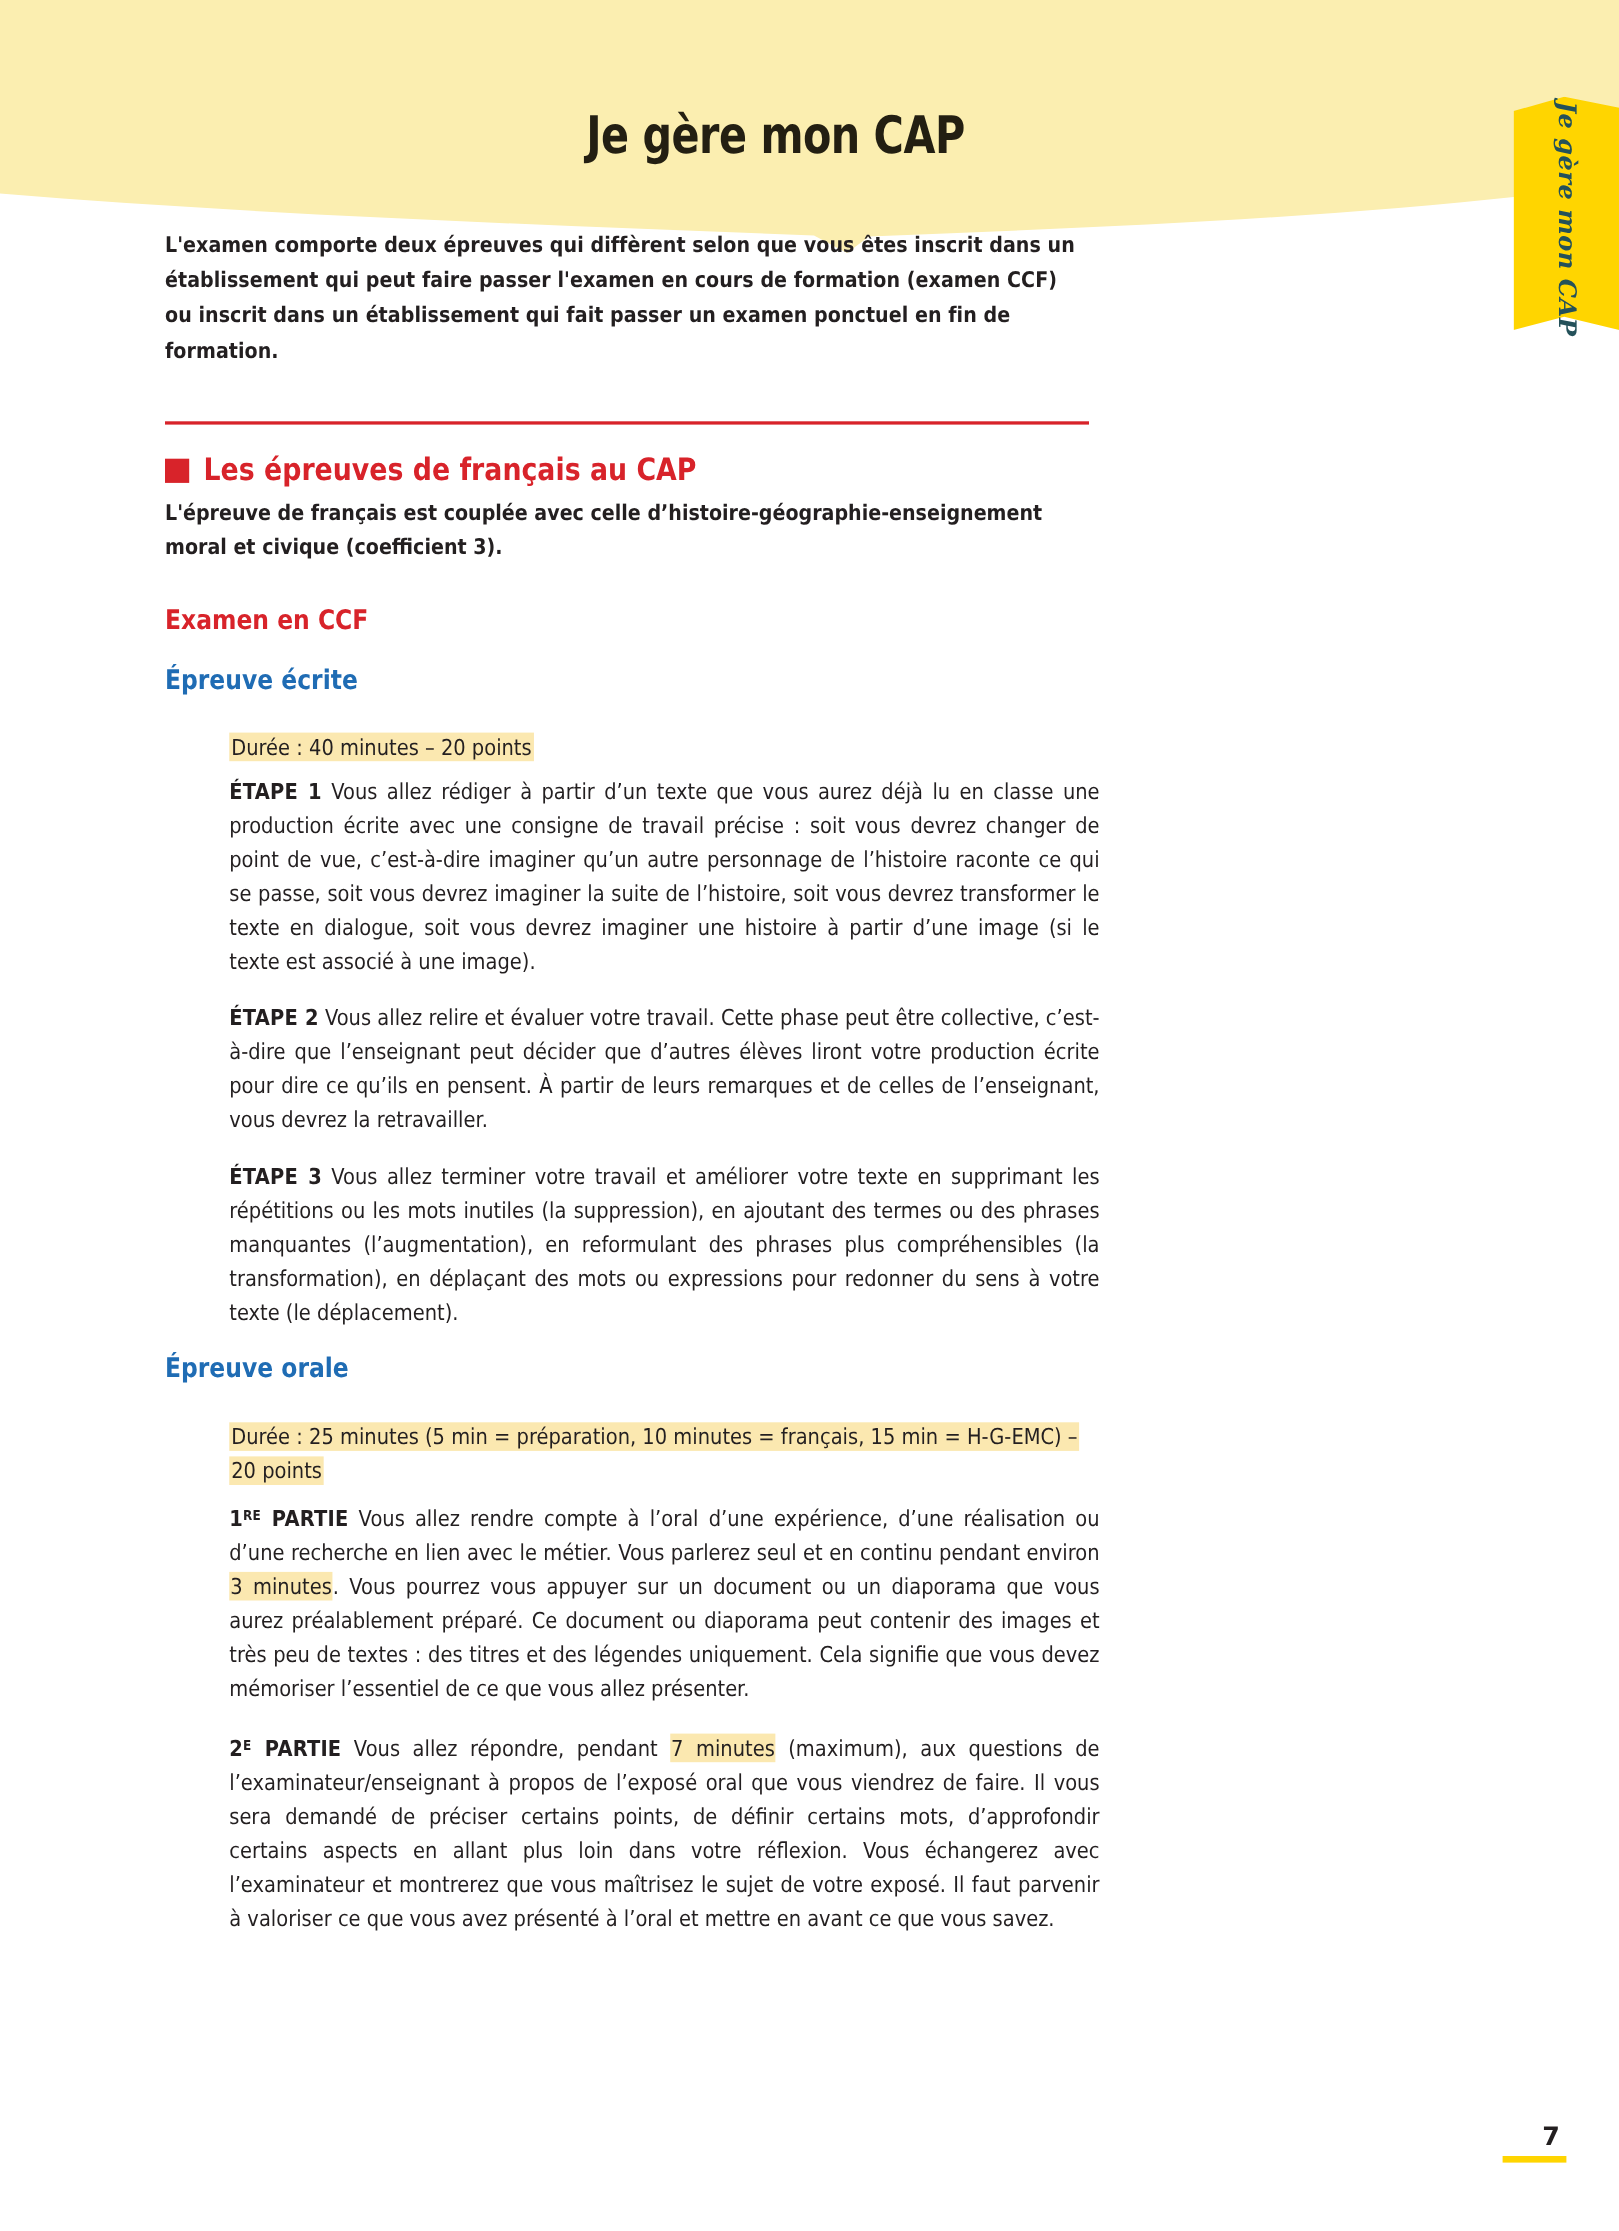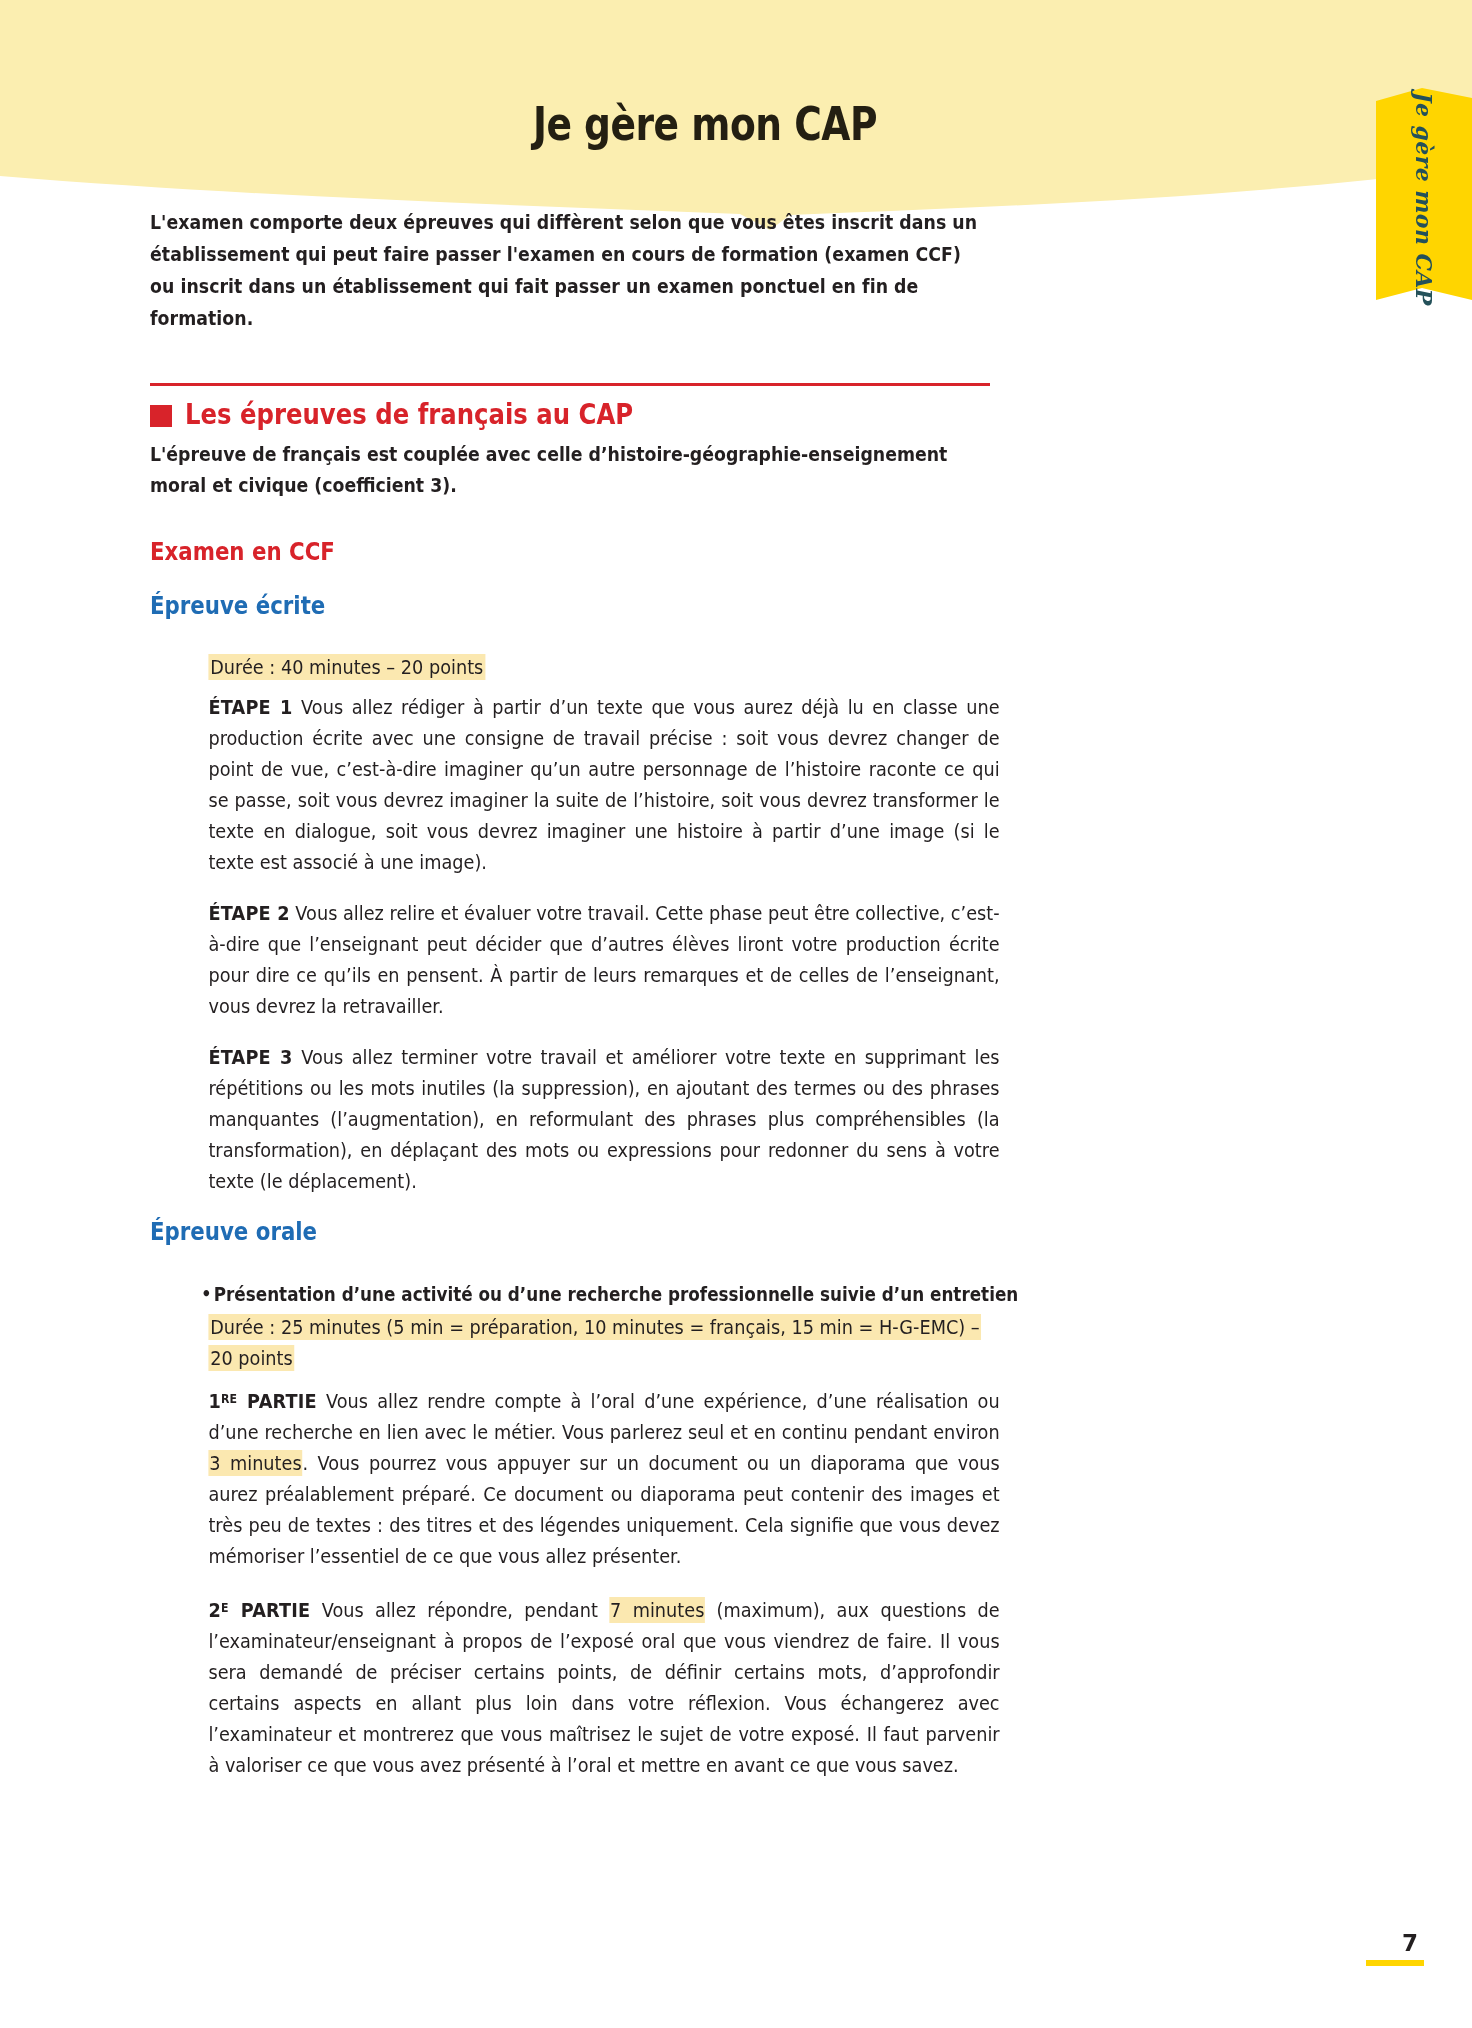--- a/index.html
+++ b/index.html
@@ -90,21 +90,21 @@
   }
 
   .rule {
     margin-top: 48px;
     height: 3px;
     background: #d8232a;
     width: 840px;
   }
 
   .sec-head {
-    margin-top: 12px;
+    margin-top: 24px;
     display: flex;
     align-items: center;
     gap: 13px;
   }
   .sec-square {
     width: 22px; height: 22px;
     background: #d8232a;
     flex: 0 0 auto;
     position: relative;
     top: 1px;
@@ -296,23 +296,20 @@
     <span>Vous allez relire et évaluer votre travail. Cette phase peut être collective, c’est-à-dire que l’enseignant peut décider que d’autres élèves liront votre production écrite pour dire ce qu’ils en pensent. À partir de leurs remarques et de celles de l’enseignant, vous devrez la retravailler.</span>
   </p>
 
   <p class="para">
     <span class="lead">ÉTAPE 3</span>
     <span>Vous allez terminer votre travail et améliorer votre texte en supprimant les répétitions ou les mots inutiles (la suppression), en ajoutant des termes ou des phrases manquantes (l’augmentation), en reformulant des phrases plus compréhensibles (la transformation), en déplaçant des mots ou expressions pour redonner du sens à votre texte (le déplacement).</span>
   </p>
 
   <h4 class="h-blue orale">Épreuve orale</h4>
 
-  <ul class="bullets">
-    <li>Présentation d’une activité ou d’une recherche professionnelle suivie d’un entretien</li>
-  </ul>
 
   <div class="hl-line">
     <span class="hl">Durée : 25 minutes (5 min = préparation, 10 minutes = français, 15 min = H-G-EMC) – 20 points</span>
   </div>
 
   <p class="para">
     <span class="lead"><span>1</span><sup>RE</sup><span> PARTIE</span></span>
     <span>Vous allez rendre compte à l’oral d’une expérience, d’une réalisation ou d’une recherche en lien avec le métier. Vous parlerez seul et en continu pendant environ </span><span class="mark">3 minutes</span><span>. Vous pourrez vous appuyer sur un document ou un diaporama que vous aurez préalablement préparé. Ce document ou diaporama peut contenir des images et très peu de textes : des titres et des légendes uniquement. Cela signifie que vous devez mémoriser l’essentiel de ce que vous allez présenter.</span>
   </p>
 

